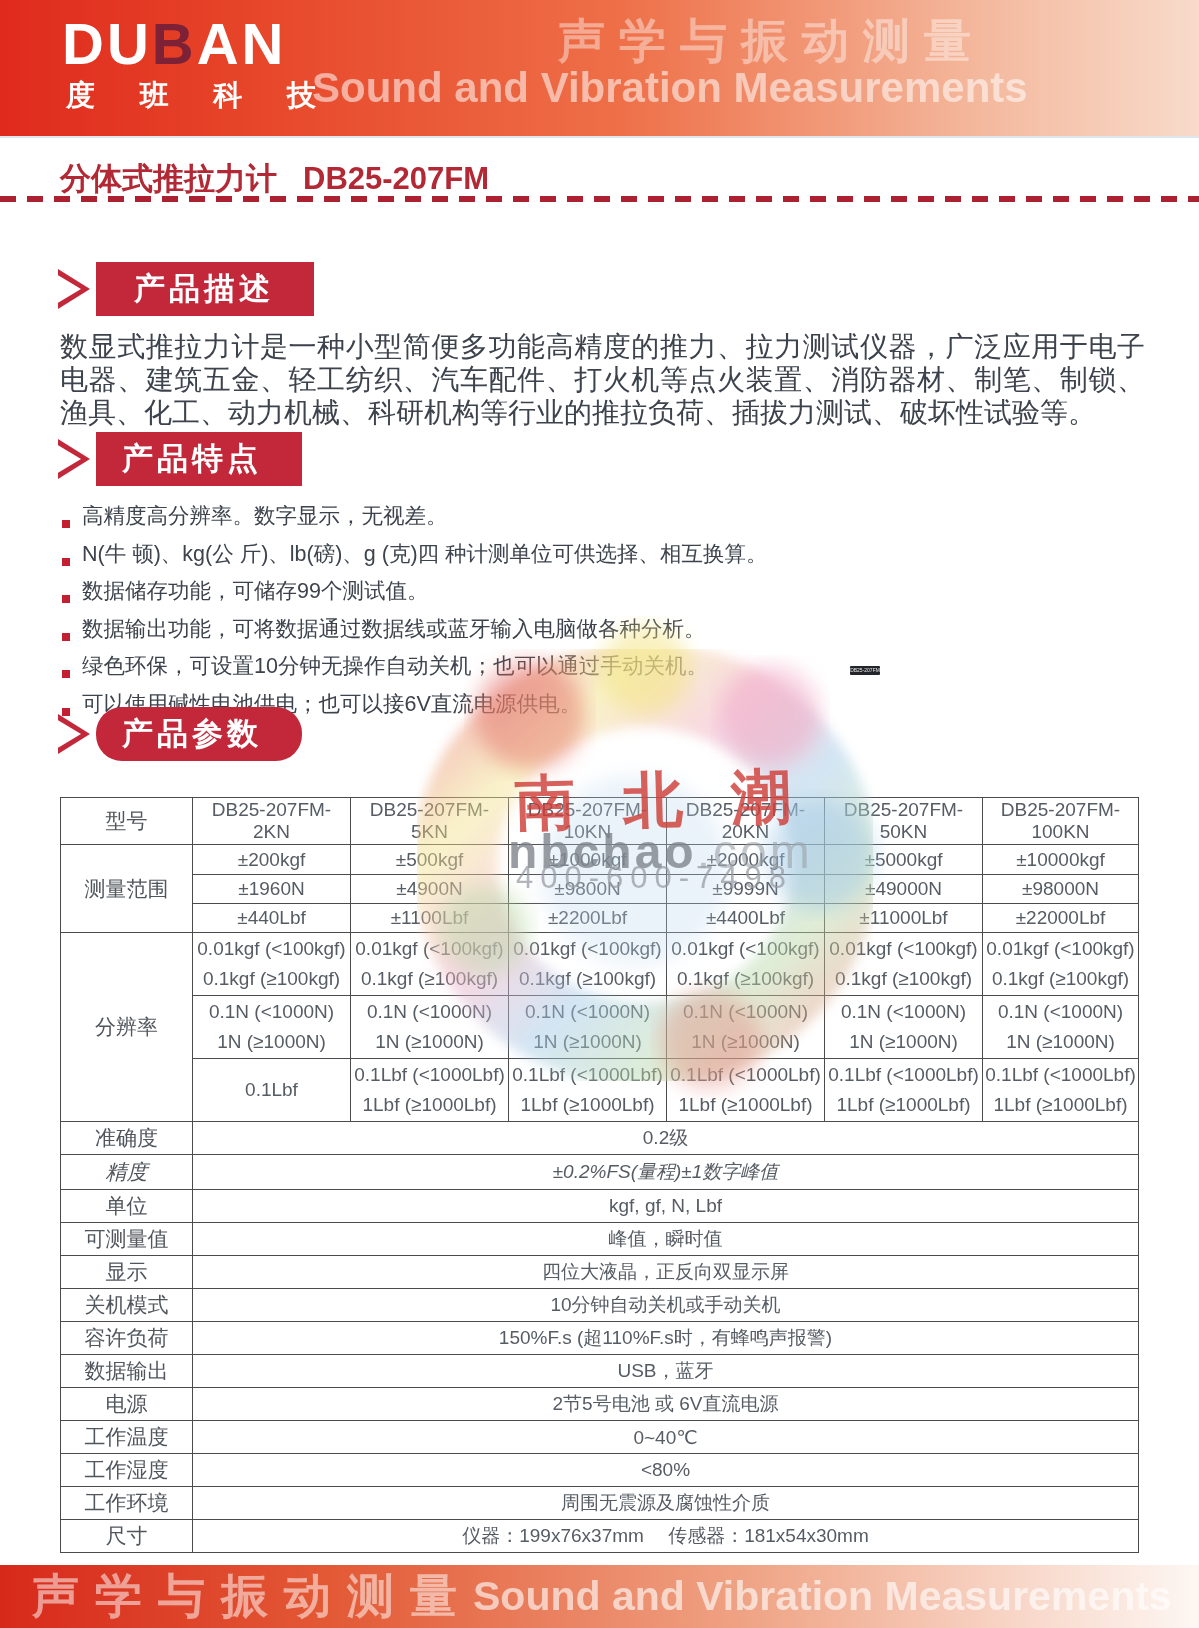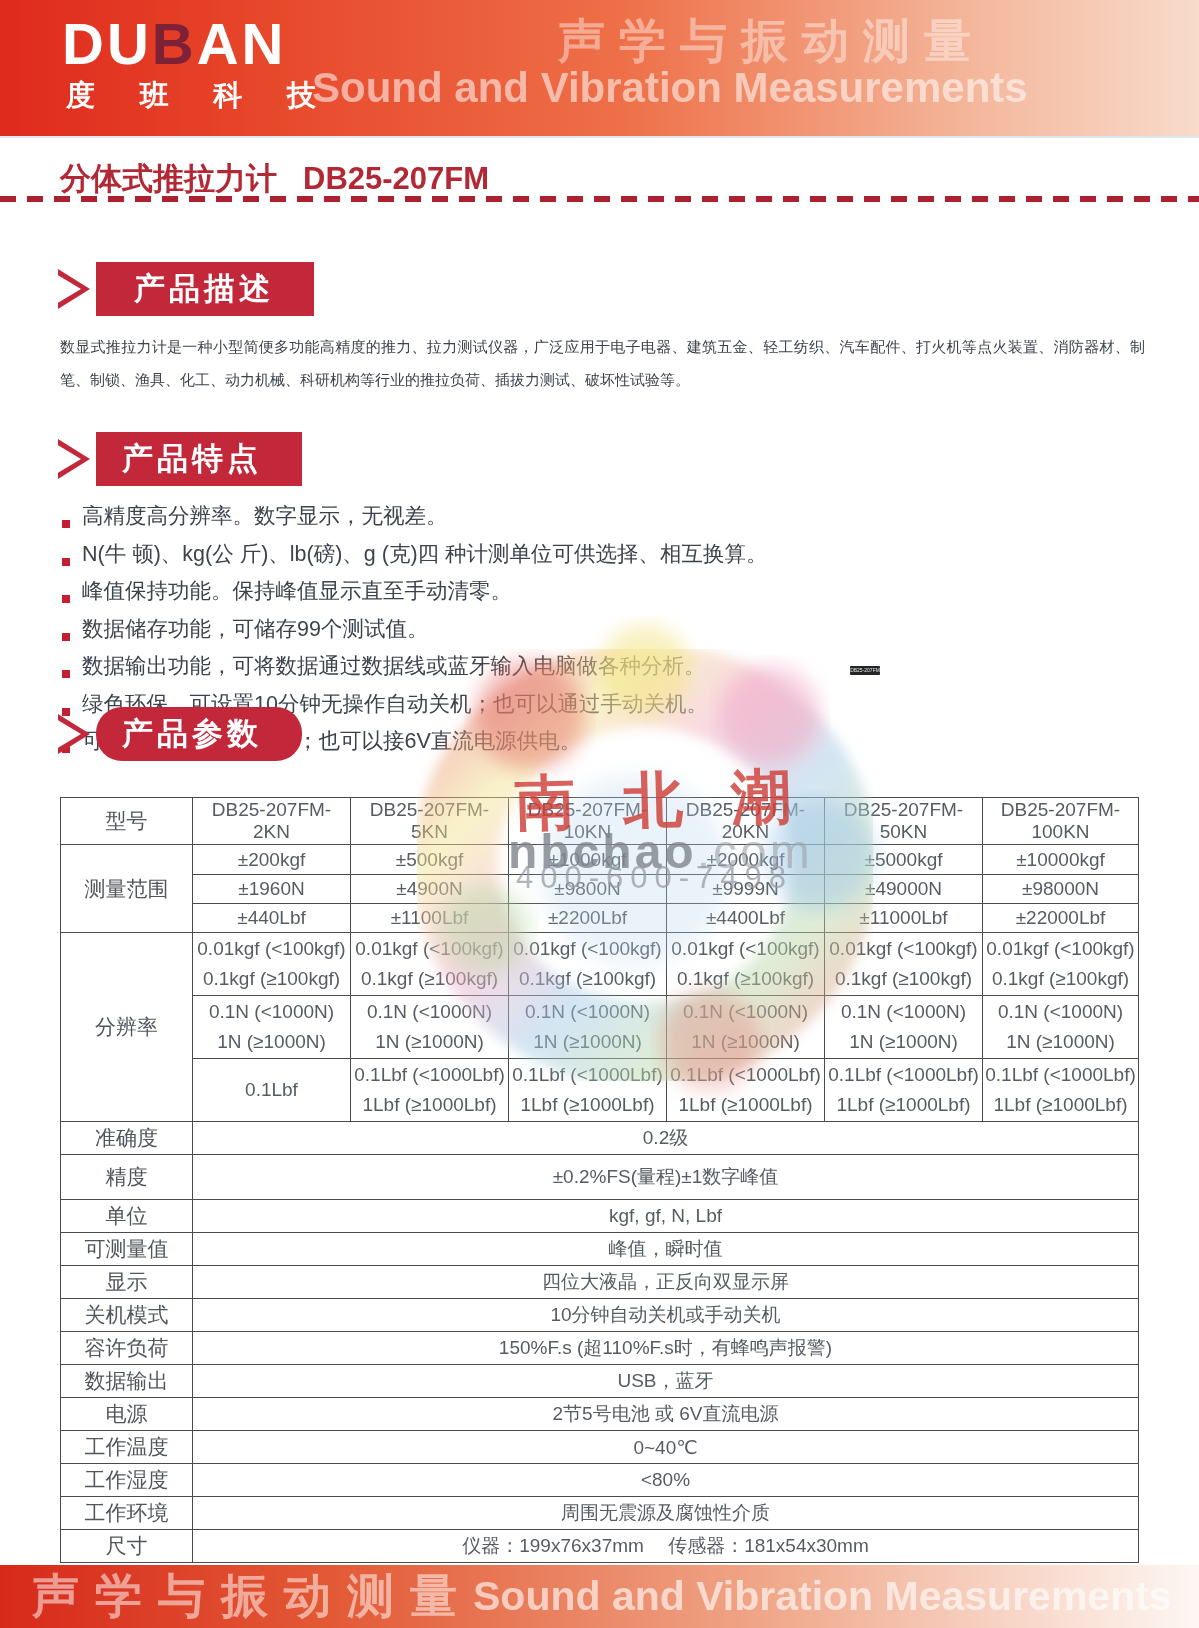--- a/index.html
+++ b/index.html
@@ -42,21 +42,21 @@
   .badge .arrow{position:absolute;left:-40px;top:7px;width:40px;height:40px;}
   .arrow .tri-outer{position:absolute;left:2px;top:0;width:0;height:0;
     border-top:20px solid transparent;border-bottom:20px solid transparent;border-left:32px solid var(--accent-red);}
   .arrow .tri-inner{position:absolute;left:0px;top:5px;width:0;height:0;
     border-top:15px solid transparent;border-bottom:15px solid transparent;border-left:25px solid #ffffff;}
   #badge-desc{top:262px;padding-left:38px;}
   #badge-feat{top:432px;}
   #badge-spec{top:707px;border-radius:26px;}
 
   
-  .description{position:absolute;left:60px;top:330px;width:1085px;font-size:15px;line-height:33px;
+  .description{position:absolute;left:60px;top:330px;width:1085px;font-size:28px;line-height:33px;
     color:var(--body-text);text-align:justify;}
 
   
   .features{position:absolute;left:62px;top:498px;width:1060px;list-style:none;}
   .features li{display:flex;align-items:center;line-height:37.5px;font-size:21.5px;color:var(--body-text);}
   .features .bullet{flex:0 0 8px;width:8px;height:8px;background:#c21f30;margin:15px 12px 0 0;}
 
   
   .mini-badge{position:absolute;left:850px;top:666px;width:30px;height:9px;background:#23252a;
     color:#e8e8e8;font-size:5px;line-height:9px;text-align:center;overflow:hidden;border-radius:1px;}
@@ -126,24 +126,20 @@
     <span>产品特点</span>
   </div>
   <ul class="features">
       <li>
         <span class="bullet"></span>
         <span>高精度高分辨率。数字显示，无视差。</span>
       </li>
       <li>
         <span class="bullet"></span>
         <span>N(牛 顿)、kg(公 斤)、lb(磅)、g (克)四 种计测单位可供选择、相互换算。</span>
-      </li>
-      <li>
-        <span class="bullet"></span>
-        <span>峰值保持功能。保持峰值显示直至手动清零。</span>
       </li>
       <li>
         <span class="bullet"></span>
         <span>数据储存功能，可储存99个测试值。</span>
       </li>
       <li>
         <span class="bullet"></span>
         <span>数据输出功能，可将数据通过数据线或蓝牙输入电脑做各种分析。</span>
       </li>
       <li>
@@ -286,21 +282,21 @@
           </td>
           <td class="two-line">
             <div>0.1Lbf (&lt;1000Lbf)</div>
             <div>1Lbf (≥1000Lbf)</div>
           </td>
         </tr>
         <tr style="height: 33px;">
           <td class="rowlabel">准确度</td>
           <td colspan="6">0.2级</td>
         </tr>
-        <tr style="height: 45px;">
+        <tr style="height: 35px; font-style: italic;">
           <td class="rowlabel">精度</td>
           <td colspan="6">±0.2%FS(量程)±1数字峰值</td>
         </tr>
         <tr style="height: 33px;">
           <td class="rowlabel">单位</td>
           <td colspan="6">kgf, gf, N, Lbf</td>
         </tr>
         <tr style="height: 33px;">
           <td class="rowlabel">可测量值</td>
           <td colspan="6">峰值，瞬时值</td>

